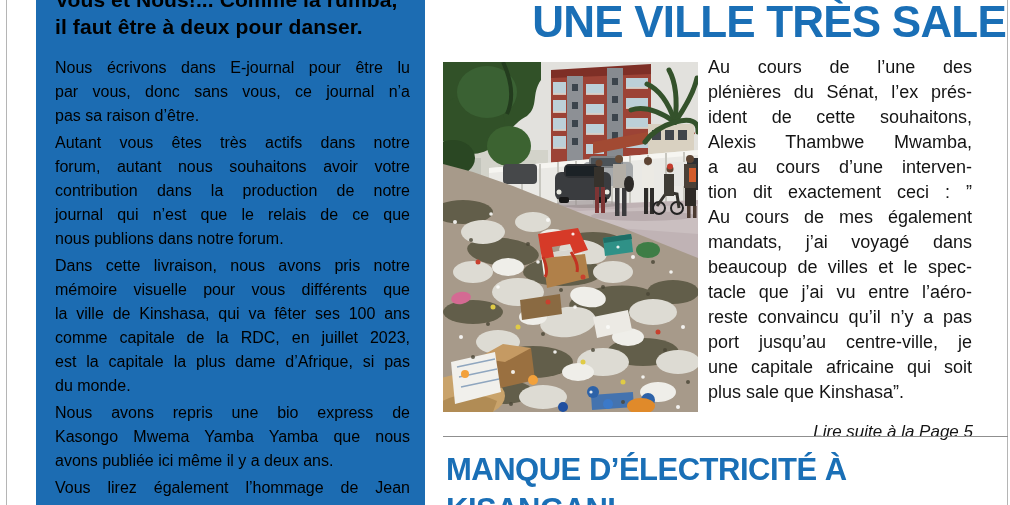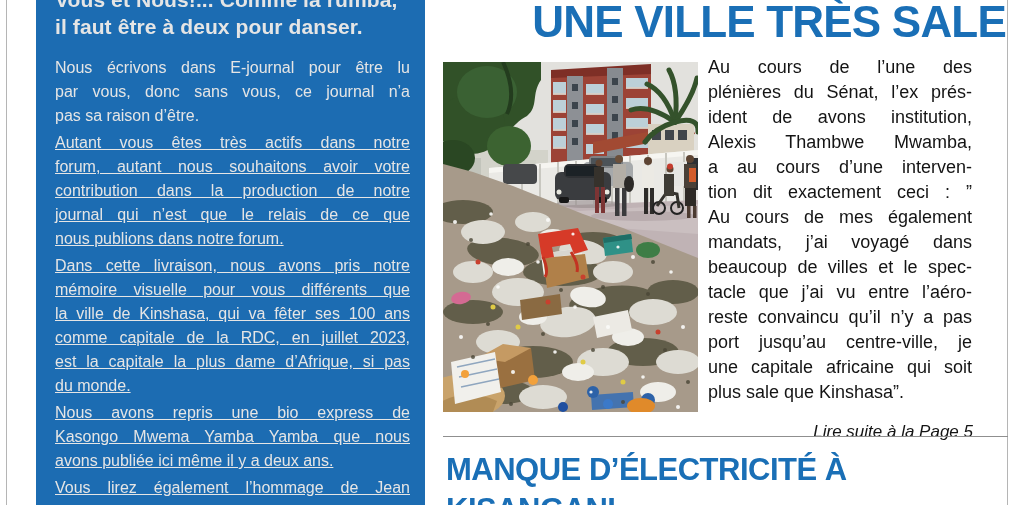--- a/index.html
+++ b/index.html
@@ -10,27 +10,27 @@
   *{margin:0;padding:0;box-sizing:border-box;}
   body{background:#ffffff;font-family:"Liberation Sans",sans-serif;}
   .page{position:relative;width:1010px;height:505px;background:#fff;overflow:hidden;}
   .vrule{position:absolute;top:0;width:1px;height:505px;background:var(--rule);}
   .vrule.left{left:6px;}
   .vrule.right{left:1007px;}
 
   
   .blue-panel{
     position:absolute;left:36px;top:0;width:389px;height:505px;
-    background:var(--panel-blue);color:#e5e5e5;
+    background:var(--panel-blue);color:#000000;
     padding:0 15px 0 19px;overflow:hidden;
   }
   .panel-heading{font-size:21px;line-height:27px;font-weight:bold;margin-top:-14px;letter-spacing:0.1px;}
   .panel-heading .jline{text-align:left;text-align-last:left;}
   .panel-paras{margin-top:16px;font-size:16px;line-height:24px;}
-  .panel-para + .panel-para{margin-top:3px;text-decoration:underline;}
+  .panel-para + .panel-para{margin-top:3px;}
 
   .jline{text-align:justify;text-align-last:justify;white-space:nowrap;}
   .jline.last{text-align-last:left;}
 
   
   .headline1{
     position:absolute;left:446px;top:3px;width:560px;
     font-size:44px;line-height:38px;font-weight:bold;color:var(--accent);
     letter-spacing:-0.8px;white-space:nowrap;text-align:right;
   }
@@ -358,21 +358,21 @@
           <circle cx="210" cy="200" r="2"></circle>
             <circle cx="245" cy="320" r="2"></circle>
         </g>
       </g>
     </svg>
   </figure>
 
   <div class="article-text">
       <div class="jline">Au cours de l’une des</div>
       <div class="jline">plénières du Sénat, l’ex prés-</div>
-      <div class="jline">ident de avons institution,</div>
+      <div class="jline">ident de cette souhaitons,</div>
       <div class="jline">Alexis Thambwe Mwamba,</div>
       <div class="jline">a au cours d’une interven-</div>
       <div class="jline">tion dit exactement ceci : ”</div>
       <div class="jline">Au cours de mes également</div>
       <div class="jline">mandats, j’ai voyagé dans</div>
       <div class="jline">beaucoup de villes et le spec-</div>
       <div class="jline">tacle que j’ai vu entre l’aéro-</div>
       <div class="jline">reste convaincu qu’il n’y a pas</div>
       <div class="jline">port jusqu’au centre-ville, je</div>
       <div class="jline">une capitale africaine qui soit</div>

